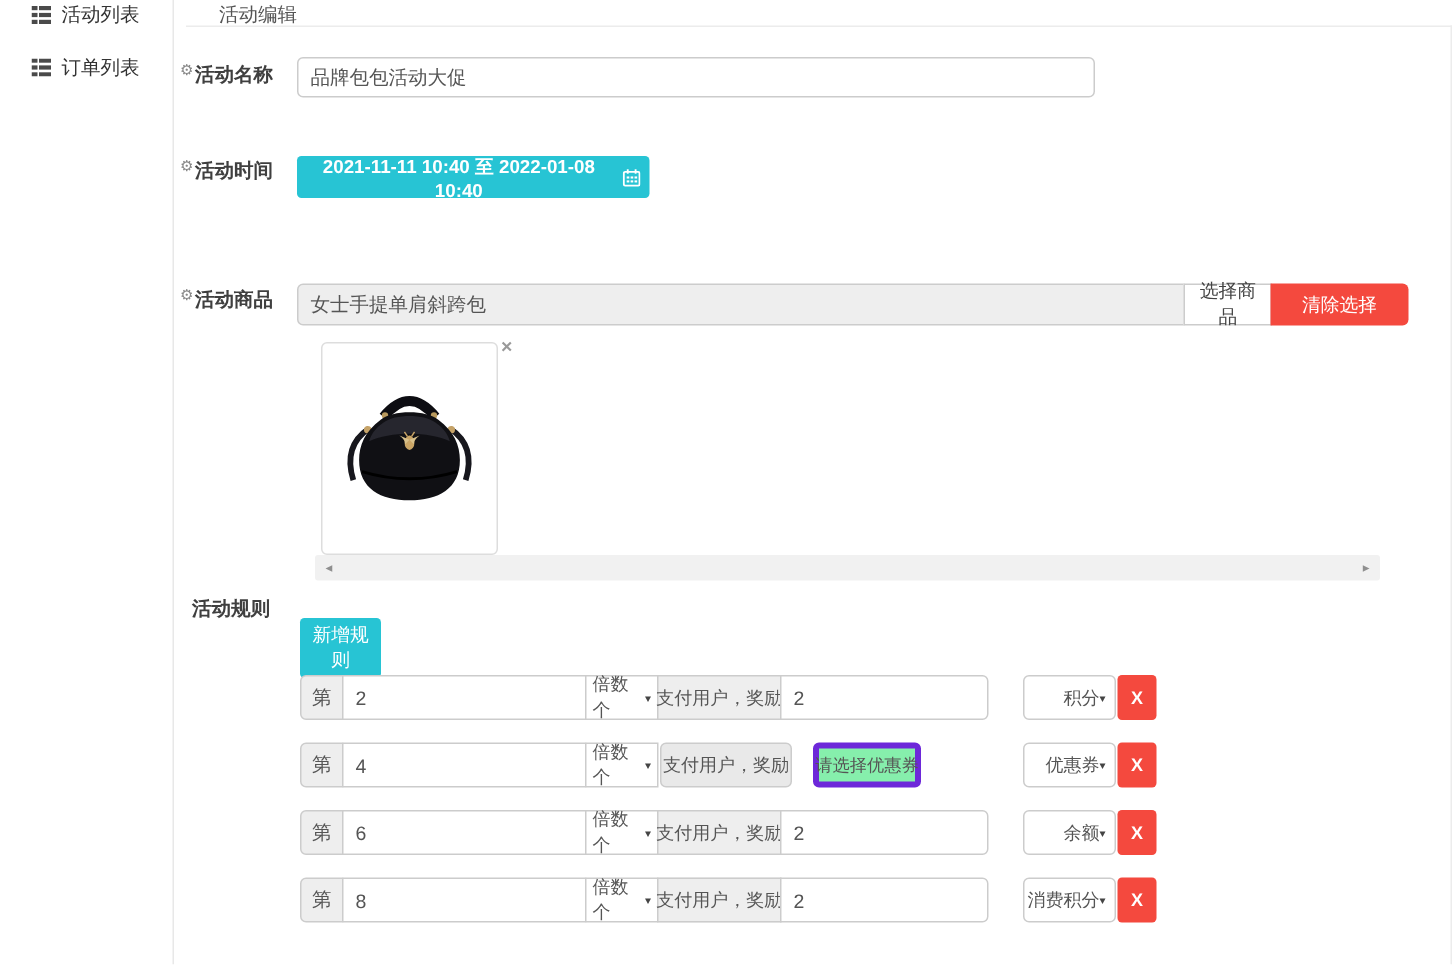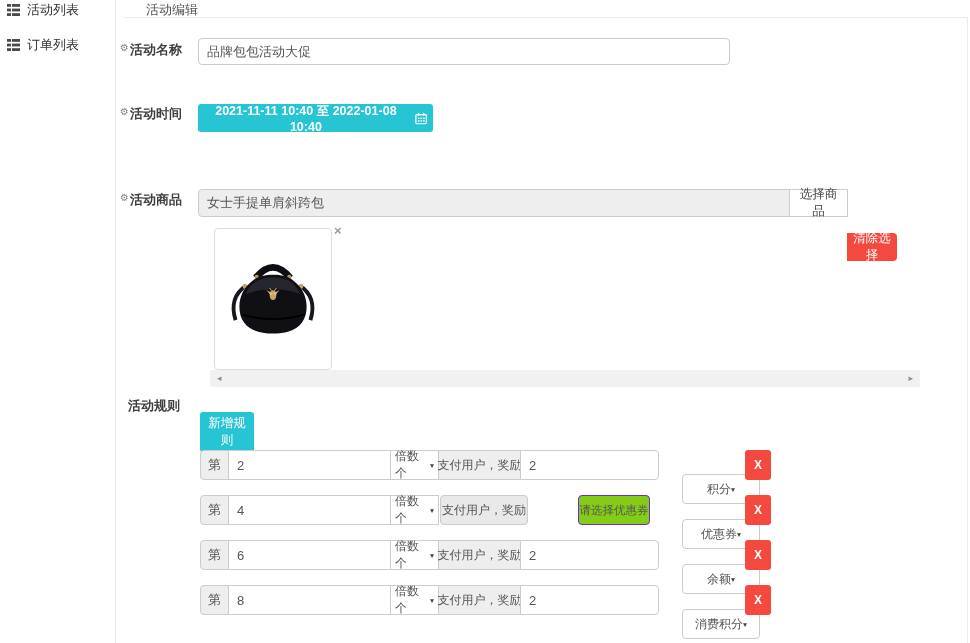--- a/index.html
+++ b/index.html
@@ -5,21 +5,21 @@
   html,body{margin:0;padding:0;}
   body{
     width:970px;height:643px;overflow:hidden;position:relative;
     background:#fff;font-family:"Liberation Sans","DejaVu Sans",sans-serif;
     -webkit-font-smoothing:antialiased;
   }
   .abs{position:absolute;box-sizing:border-box;}
 
   
   .sidebar{left:0;top:0;width:116px;height:643px;background:#fff;border-right:1px solid #e8e8e8;}
-  .side-item{display:flex;align-items:center;gap:7px;padding-left:7px;height:16px;font-size:13px;color:#333;cursor:pointer;white-space:nowrap;}
+  .side-item{display:flex;align-items:center;gap:7px;padding-left:21px;height:16px;font-size:13px;color:#333;cursor:pointer;white-space:nowrap;}
   .side-item svg{flex:0 0 auto;}
 
   
   .tab-label{left:146px;top:1px;font-size:13px;color:#555;cursor:pointer;text-align:right;}
   .tab-line{left:124px;top:17px;width:844px;height:0;border-top:1px solid #ececec;}
   .right-line{left:967px;top:17px;width:0;height:626px;border-left:1px solid #ececec;}
 
   
   .flabel{font-size:13px;font-weight:bold;color:#3f3f3f;display:flex;align-items:flex-start;gap:1px;white-space:nowrap;}
   .gear{font-size:10px;color:#888;font-weight:normal;line-height:13px;}
@@ -29,40 +29,40 @@
   .btn{border:none;font-family:inherit;cursor:pointer;display:flex;align-items:center;justify-content:center;}
   .cyan{background:#27c4d4;color:#fff;}
   .red{background:#f4493e;color:#fff;}
 
   .name-input{left:198px;top:38px;width:532px;height:27px;}
 
   .date-btn{left:198px;top:104px;width:235px;height:28px;border-radius:3px;gap:7px;font-size:12.5px;font-weight:bold;}
 
   .product-input{left:198px;top:189px;width:592px;height:28px;background:#eee;border-radius:4px 0 0 4px;}
   .btn-select-product{left:789px;top:189px;width:59px;height:28px;background:#fff;border:1px solid #ccc;font-size:12.5px;color:#444;}
-  .btn-clear{left:847px;top:189px;width:50px;height:28px;border-radius:0 4px 4px 0;font-size:12.5px;margin-top:44px;}
+  .btn-clear{left:847px;top:189px;width:92px;height:28px;border-radius:0 4px 4px 0;font-size:12.5px;}
 
   .prod-card{left:214px;top:228px;width:118px;height:142px;border:1px solid #ddd;border-radius:4px;background:#fff;display:flex;align-items:center;justify-content:center;}
   .close-x{left:334px;top:224px;font-size:13px;font-weight:bold;color:#9a9a9a;cursor:pointer;line-height:13px;}
   .hscroll{left:210px;top:370px;width:710px;height:17px;background:#f1f1f1;border-radius:2px;display:flex;align-items:center;justify-content:space-between;padding:0 7px;box-sizing:border-box;cursor:pointer;}
   .scroll-arrow{font-size:9px;color:#8f8f8f;line-height:17px;}
 
   .btn-add-rule{left:200px;top:412px;width:54px;height:40px;border-radius:3px;font-size:12.5px;}
 
   
   .rule-row{left:200px;width:572px;height:30px;}
   .rr{position:absolute;box-sizing:border-box;top:0;height:30px;}
   .r-prefix{left:0;width:29px;background:#eee;border:1px solid #ccc;border-radius:4px 0 0 4px;display:flex;align-items:center;justify-content:center;font-size:13px;color:#555;}
   .r-count{left:28px;width:163px;border:1px solid #ccc;padding:0 8px;font-size:13px;color:#555;outline:none;font-family:inherit;}
   .r-unit{left:190px;width:49px;border:1px solid #ccc;background:#fff;display:flex;align-items:center;justify-content:space-between;padding:0 4px;font-size:12px;color:#555;cursor:pointer;}
   .r-reward-addon{left:238px;width:83px;background:#eee;border:1px solid #ccc;display:flex;align-items:center;justify-content:center;font-size:12px;color:#555;white-space:nowrap;}
   .r-reward{left:320px;width:139px;border:1px solid #ccc;border-radius:0 4px 4px 0;padding:0 8px;font-size:13px;color:#555;outline:none;font-family:inherit;}
   .r-reward-btn{left:240px;width:88px;background:#e9e9e9;border:1px solid #ccc;border-radius:4px;display:flex;align-items:center;justify-content:center;font-size:12px;color:#555;white-space:nowrap;}
-  .r-coupon-btn{left:342px;width:72px;background:#84cc16;border:1px solid #6d28d9;border-radius:4px;display:flex;align-items:center;justify-content:center;font-size:11.5px;color:#555;cursor:pointer;white-space:nowrap;margin-left:36px;}
-  .r-type{left:482px;width:78px;border:1px solid #ccc;border-radius:4px;background:#fff;display:flex;align-items:center;justify-content:center;padding:0 6px;font-size:12px;color:#555;cursor:pointer;white-space:nowrap;margin-top:24px;}
+  .r-coupon-btn{left:342px;width:72px;background:#86efac;border:4px solid #6d28d9;border-radius:4px;display:flex;align-items:center;justify-content:center;font-size:11.5px;color:#555;cursor:pointer;white-space:nowrap;}
+  .r-type{left:482px;width:62px;border:1px solid #ccc;border-radius:4px;background:#fff;display:flex;align-items:center;justify-content:flex-end;padding:0 6px;font-size:12px;color:#555;cursor:pointer;white-space:nowrap;}
   .r-x{left:545px;width:26px;border-radius:3px;font-size:12px;font-weight:bold;}
   .caret{font-size:8px;color:#444;transform:scaleY(0.9);}
 </style>
 </head>
 <body>
 
 <aside class="abs sidebar">
   <div class="side-item" style="margin-top:2px;">
     <svg width="13" height="12" viewBox="0 0 13 12">
       <g fill="#4a4a4a">

